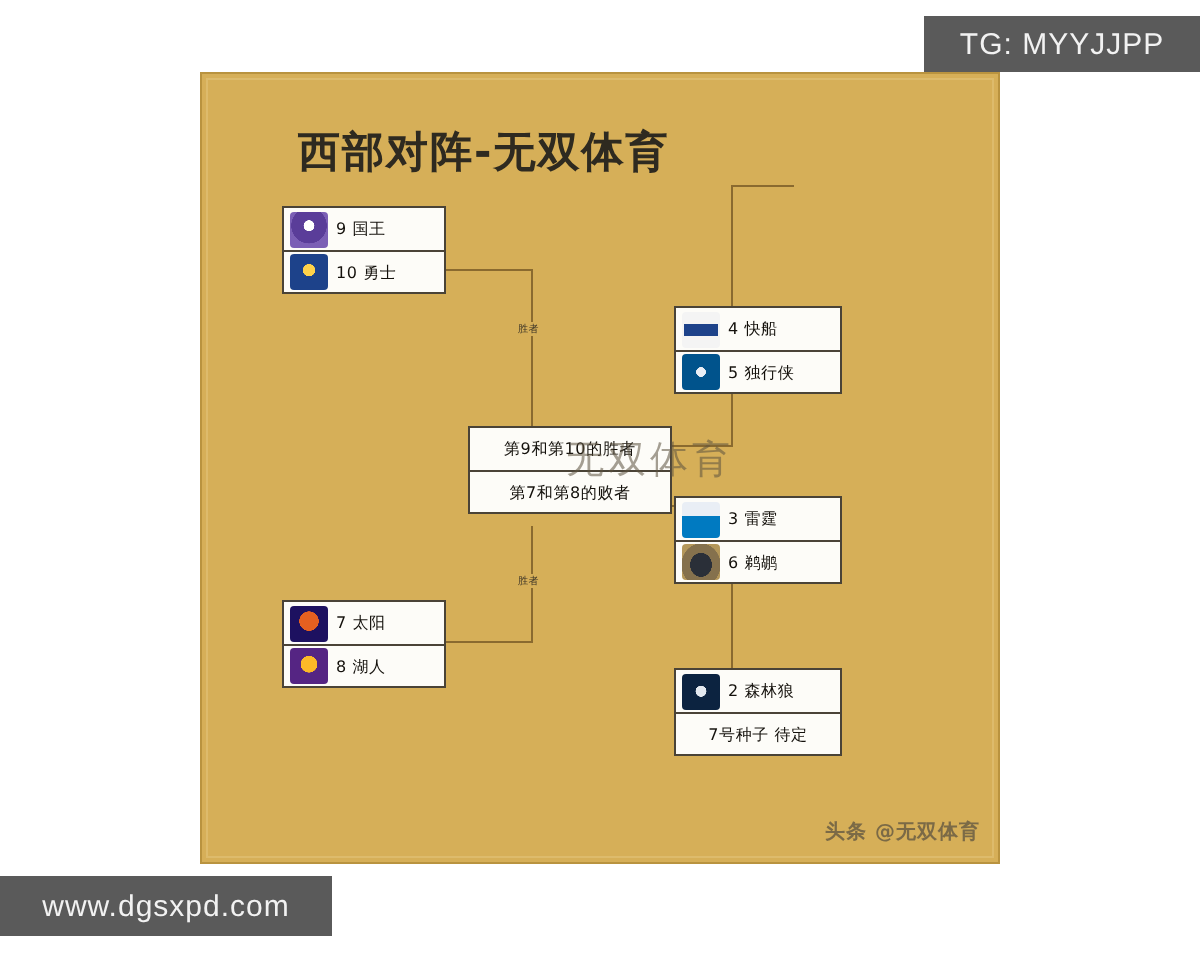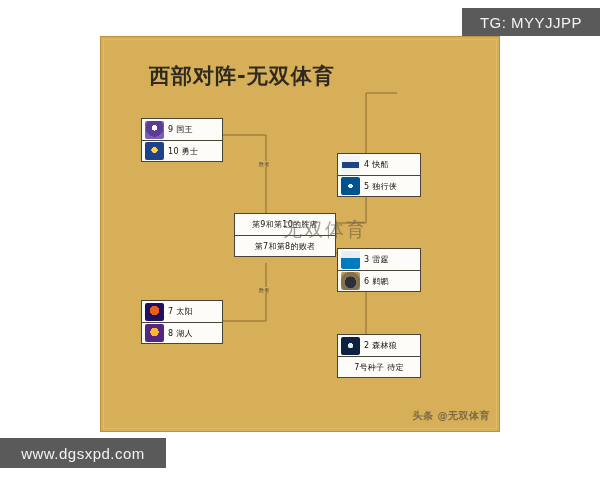--- a/index.html
+++ b/index.html
@@ -207,21 +207,21 @@
 
       <path d="M 235 216 L 265 216 L 265 338 L 296 338"></path>
     </g>
   </svg>
 
   <div class="edge-label" style="left:157px; top:124px;">胜者</div>
   <div class="edge-label" style="left:257px; top:126px;">胜者</div>
   <div class="edge-label" style="left:157px; top:250px;">胜者</div>
   <div class="edge-label" style="left:257px; top:318px;">胜者</div>
 
-  <div class="matchup" style="left:40px; top:81px; width:82px;">
+  <div class="matchup" style="left:40px; top:66px; width:82px;">
     <div class="team-row">
       <span class="team-logo logo-kings"></span>
       <span class="team-label">9 国王</span>
     </div>
     <div class="team-row">
       <span class="team-logo logo-warriors"></span>
       <span class="team-label">10 勇士</span>
     </div>
   </div>
 

